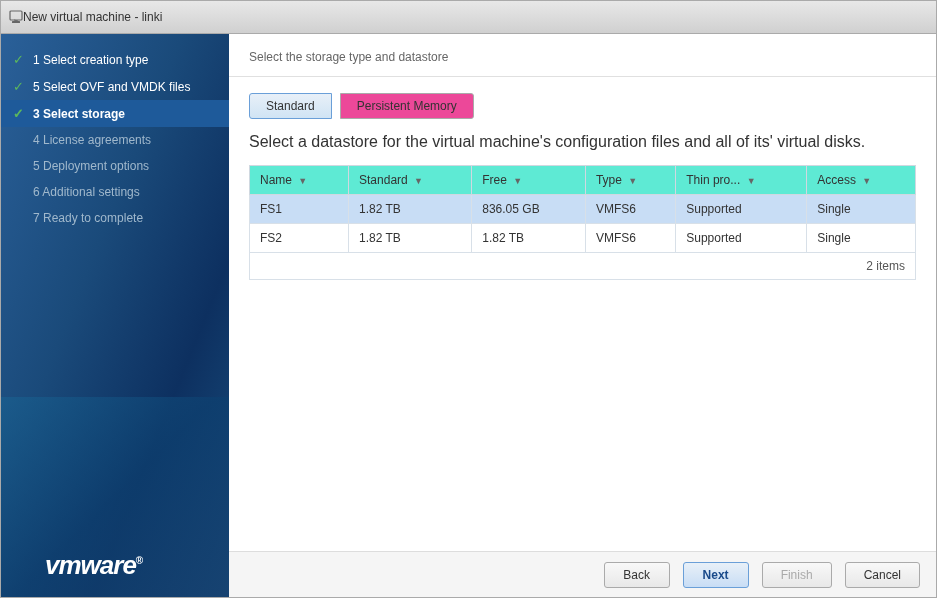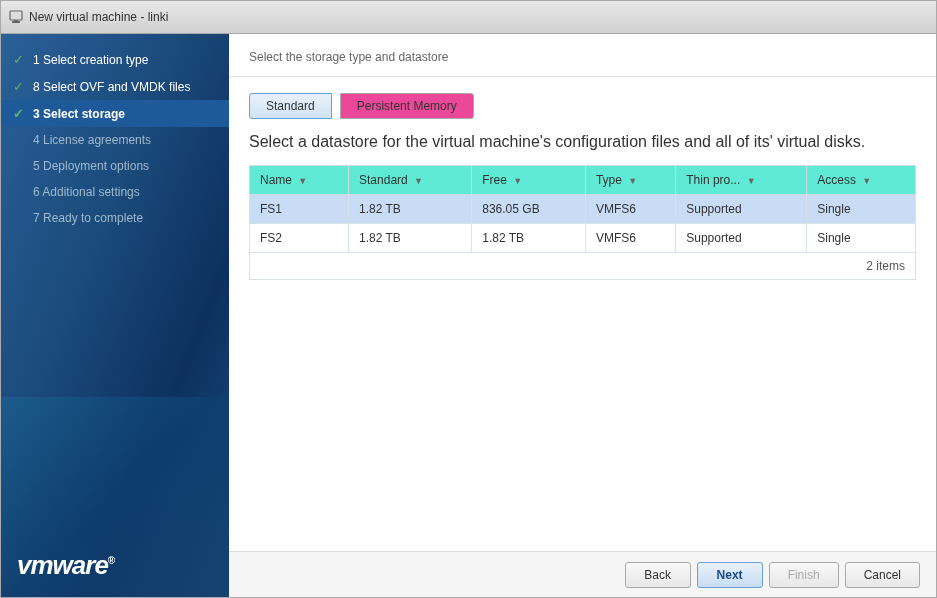--- a/index.html
+++ b/index.html
@@ -21,21 +21,20 @@
       background: #fff;
     }
 
     .title-bar {
       height: 28px;
       background: linear-gradient(to bottom, #e8e8e8, #d0d0d0);
       border-bottom: 1px solid #aaa;
       display: flex;
       align-items: center;
       padding: 16px 8px;
-      gap: 6px;
     }
 
     .title-bar-text {
       font-size: 12px;
       color: #333;
       font-weight: normal;
     }
 
     .main-content {
       display: flex;
@@ -98,20 +97,21 @@
 
     .nav-num {
       width: 14px;
       flex-shrink: 0;
     }
 
     .vmware-logo {
       padding: 16px;
       position: relative;
       z-index: 1;
+      margin-left: 28px;
     }
 
     .vmware-text {
       color: #fff;
       font-size: 26px;
       font-weight: bold;
       font-style: italic;
       letter-spacing: -1px;
     }
 
@@ -244,21 +244,21 @@
 
     
     .footer {
       height: 46px;
       background: #f5f5f5;
       border-top: 1px solid #ddd;
       display: flex;
       align-items: center;
       justify-content: flex-end;
       padding: 0 16px;
-      gap: 6px;
+      gap: 13px;
     }
 
     .footer-btn {
       padding: 5px 18px;
       font-size: 12px;
       border: 1px solid #aaa;
       background: linear-gradient(to bottom, #f8f8f8, #e8e8e8);
       cursor: pointer;
       border-radius: 3px;
       color: #333;
@@ -306,21 +306,21 @@
 
     <div class="sidebar">
       <div class="sidebar-nav">
 
         <div class="nav-item completed">
           <span class="nav-check">✓</span>
           <span>1 Select creation type</span>
         </div>
         <div class="nav-item completed">
           <span class="nav-check">✓</span>
-          <span>8 Select OVF and VMDK files</span>
+          <span>5 Select OVF and VMDK files</span>
         </div>
         <div class="nav-item active">
           <span class="nav-check">✓</span>
           <span>3 Select storage</span>
         </div>
         <div class="nav-item inactive">
           <span class="nav-num"></span>
           <span>4 License agreements</span>
         </div>
         <div class="nav-item inactive">

